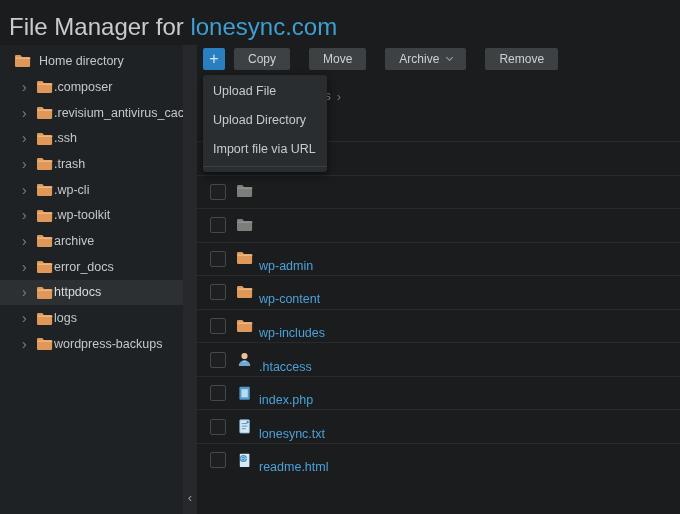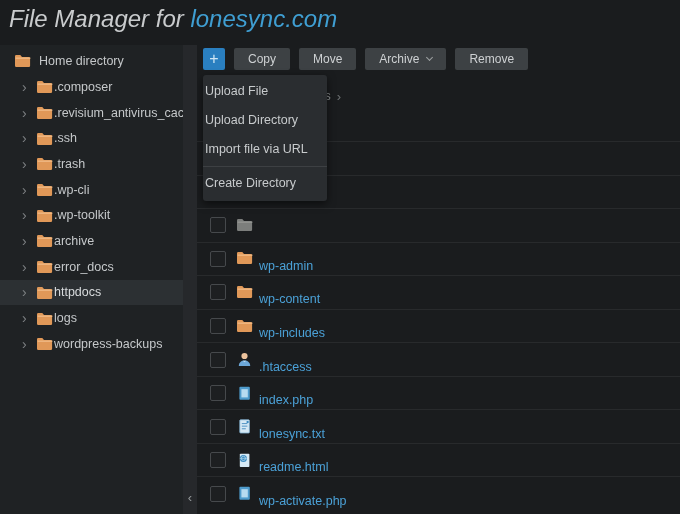--- a/index.html
+++ b/index.html
@@ -4,21 +4,21 @@
 <style>
   * { margin:0; padding:0; box-sizing:border-box; }
   html,body { width:680px; height:514px; overflow:hidden; }
   body {
     background:#1a1c1e;
     font-family:"Liberation Sans", sans-serif;
     color:#c6c9cb;
     position:relative;
   }
   
-  .header { position:absolute; left:0; top:0; width:680px; height:45px;font-style:italic; }
+  .header { position:absolute; left:0; top:8px; width:680px; height:45px; }
   .page-title { position:absolute; left:9px; top:5px; font-size:24px; font-weight:400; color:#c9cbcd; white-space:nowrap; }
   .page-title .domain { color:#3f9ed2; }
 
   
   .sidebar { position:absolute; left:0; top:45px; width:183px; height:469px; background:#1f2224; overflow:hidden; }
   .side-root { position:absolute; left:0; top:3px; width:183px; height:25px; display:flex; align-items:center; cursor:pointer; }
   .side-root .ticon { margin-left:14px; }
   .side-root .tlabel { margin-left:8px; }
   .side-tree { position:absolute; left:0; top:29px; width:183px; }
   .side-row { height:25.7px; display:flex; align-items:center; cursor:pointer; white-space:nowrap; overflow:hidden; }
@@ -46,21 +46,21 @@
 
   
   .file-list { position:absolute; left:0; top:96px; width:483px; }
   .file-row { height:33.55px; border-top:1px solid #282a2c; display:flex; align-items:center; }
   .cbx { width:16px; height:16px; margin-left:13px; border:1px solid #46494c; border-radius:2px; background:#1d1f21; flex:0 0 auto; cursor:pointer; }
   .ficon { width:17px; height:17px; margin-left:10px; flex:0 0 auto; }
   .fname { margin-left:6px; font-size:12.5px; color:#4ba1d7; text-decoration:none; cursor:pointer;margin-top:14px; }
 
   
   .add-menu { position:absolute; left:6px; top:30px; width:124px; background:#2a2d30; border-radius:3px; padding:2px 0 3px 0; box-shadow:0 3px 8px rgba(0,0,0,0.55); z-index:5; }
-  .menu-item { height:29px; line-height:29px; padding-left:2px; font-size:12.5px; color:#c8cbcd; cursor:pointer; white-space:nowrap; }
+  .menu-item { height:29px; line-height:29px; padding-left:10px; font-size:12.5px; color:#c8cbcd; cursor:pointer; white-space:nowrap; }
   .menu-divider { height:1px; background:#3d4043; margin:2px 0; }
 
   svg { display:block; }
 </style>
 </head>
 <body>
 
 <div class="header">
   <div class="page-title"><span>File Manager for </span><span class="domain">lonesync.com</span></div>
 </div>
@@ -299,35 +299,25 @@
         <span class="ficon">
           <svg width="17" height="17" viewBox="0 0 17 17">
             <rect x="3.8" y="1.8" width="9.6" height="13.2" rx="0.8" fill="#d6e9f5"></rect>
             <circle cx="7.4" cy="6.4" r="3.5" fill="#3c8cc2"></circle>
             <circle cx="7.4" cy="6.4" r="2.1" fill="none" stroke="#bfe0f2" stroke-width="0.7"></circle>
             <line x1="3.9" y1="6.4" x2="10.9" y2="6.4" stroke="#bfe0f2" stroke-width="0.6"></line>
           </svg>
         </span>
         <a class="fname">readme.html</a>
       </div>
-      <div class="file-row">
-        <span class="cbx"></span>
-        <span class="ficon">
-          <svg width="17" height="17" viewBox="0 0 17 17">
-            <rect x="3.4" y="1.8" width="10.4" height="13" rx="1" fill="#4e9bcc"></rect>
-            <rect x="5.4" y="4.2" width="6.4" height="8.2" fill="#b7dbf0"></rect>
-          </svg>
-        </span>
-        <a class="fname">wp-activate.php</a>
-      </div>
     </div>
 
   <div class="toolbar">
     <button class="add-btn">+</button>
-    <span style="display:flex; gap:9px;" id="tb-buttons">
+    <span style="display:flex; gap:19px;" id="tb-buttons">
         <button class="tb-btn">
           <span>Copy</span>
         </button>
         <button class="tb-btn">
           <span>Move</span>
         </button>
         <button class="tb-btn">
           <span>Archive</span>
           <span class="caret"></span>
         </button>
@@ -335,16 +325,15 @@
           <span>Remove</span>
         </button>
       </span>
   </div>
 
   <div class="add-menu" id="add-menu">
       <div class="menu-item">Upload File</div>
       <div class="menu-item">Upload Directory</div>
       <div class="menu-item">Import file via URL</div>
       <div class="menu-divider"></div>
-      <div class="menu-item">Create Directory</div>
     </div>
 
 </div>
 
 </body></html>

